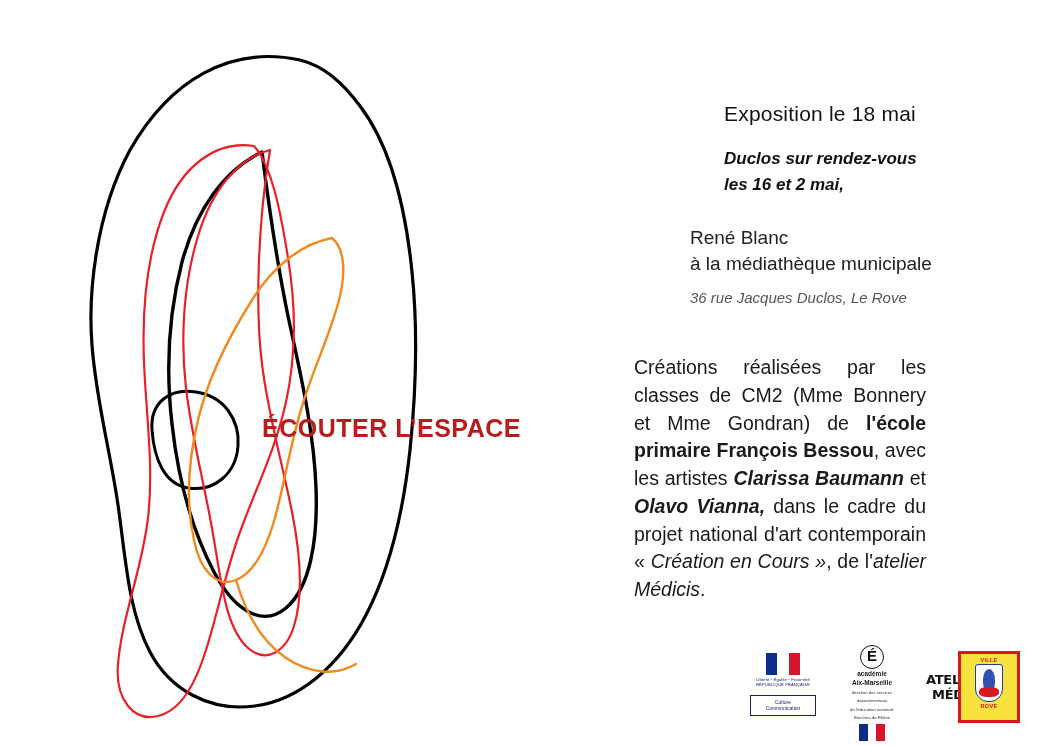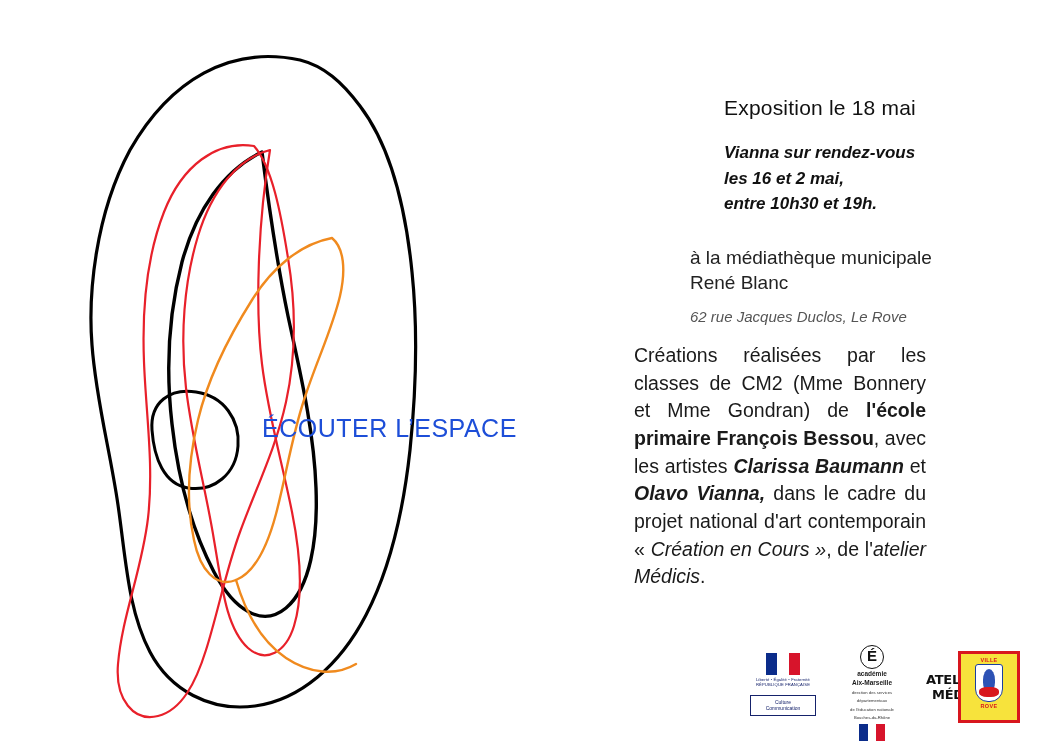--- a/index.html
+++ b/index.html
@@ -31,31 +31,31 @@
     width: 640px;
     height: 746px;
   }
 
   .artwork-title {
     position: absolute;
     left: 262px;
     top: 414px;
     font-family: "Liberation Sans", sans-serif;
     font-size: 25px;
-    font-weight: normal;
+    font-weight: bold;
     letter-spacing: 0.5px;
-    color: #1d4ed8;
+    color: #b91c1c;
     white-space: nowrap;
   }
 
   
   .info {
     position: absolute;
     left: 634px;
-    top: 94px;
+    top: 100px;
     width: 400px;
     color: #1a1a1a;
   }
 
   .block-main {
     font-size: 21px;
     line-height: 1.35;
     letter-spacing: 0.2px;
     margin-left: 90px;
     color: #111;
@@ -82,21 +82,21 @@
   .block-address {
     margin-top: 10px;
     margin-left: 56px;
     font-style: italic;
     font-size: 15px;
     line-height: 1.45;
     color: #555;
   }
 
   .block-body {
-    margin-top: 14px;
+    margin-top: 46px;
     margin-left: 0px;
     width: 292px;
     font-size: 19.5px;
     line-height: 1.42;
     color: #1a1a1a;
     text-align: justify;
   }
   .block-body .b {
     font-weight: bold;
   }
@@ -298,32 +298,31 @@
     <div class="artwork-title">ÉCOUTER L’ESPACE</div>
   </div>
 
   <div class="info">
 
     <div class="block-main">
       <div>Exposition le 18 mai</div>
     </div>
 
     <div class="block-visits">
-      <div>Vianna sur rendez-vous</div>
+      <div>Duclos sur rendez-vous</div>
       <div>les 16 et 2 mai,</div>
-      <div>entre 10h30 et 19h.</div>
     </div>
 
     <div class="block-place">
+      <div>René Blanc</div>
       <div>à la médiathèque municipale</div>
-      <div>René Blanc</div>
     </div>
 
     <div class="block-address">
-      <div>62 rue Jacques Duclos, Le Rove</div>
+      <div>36 rue Jacques Duclos, Le Rove</div>
     </div>
 
     <div class="block-body"><span>Créations réalisées par les classes de CM2 (Mme Bonnery et Mme Gondran) de </span><span class="b">l'école primaire François Bessou</span><span>, avec les artistes </span><span class="i b">Clarissa Baumann</span><span> et </span><span class="i b">Olavo Vianna,</span><span> dans le cadre du projet national d'art contemporain « </span><span class="i">Création en Cours »</span><span>, de l'</span><span class="i">atelier Médicis</span><span>.</span></div>
 
   </div>
 
   <div class="logos">
 
     <div class="logo logo-rf">
       <div class="rf-flag">

